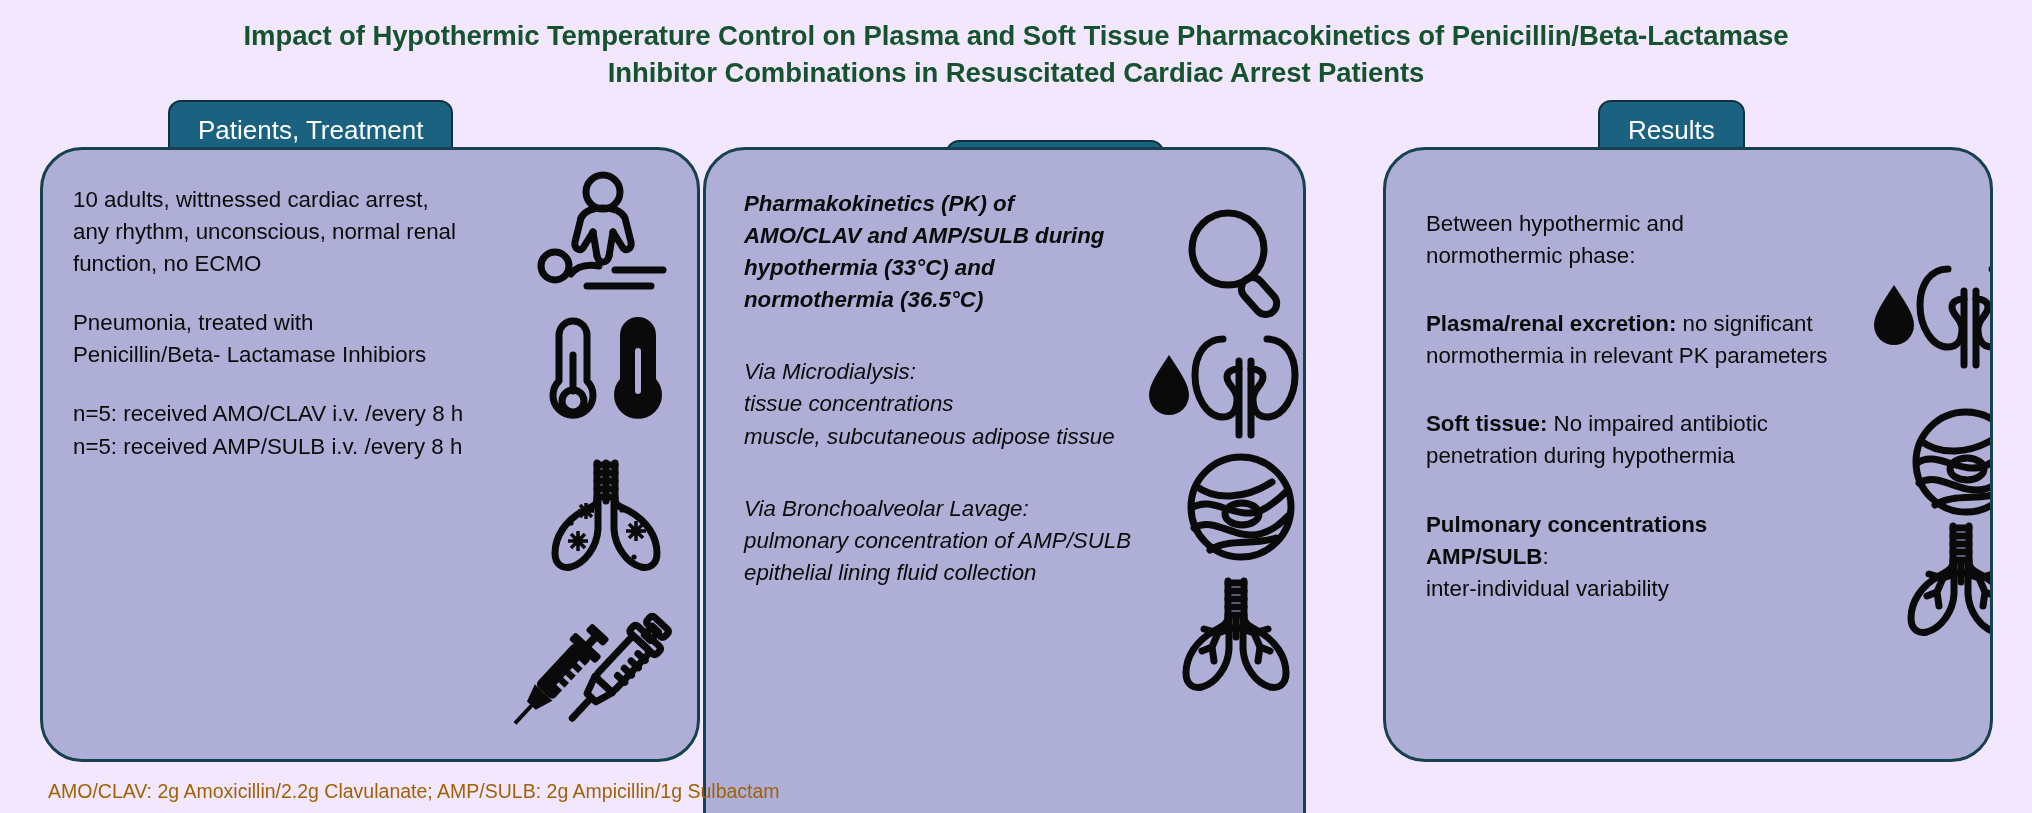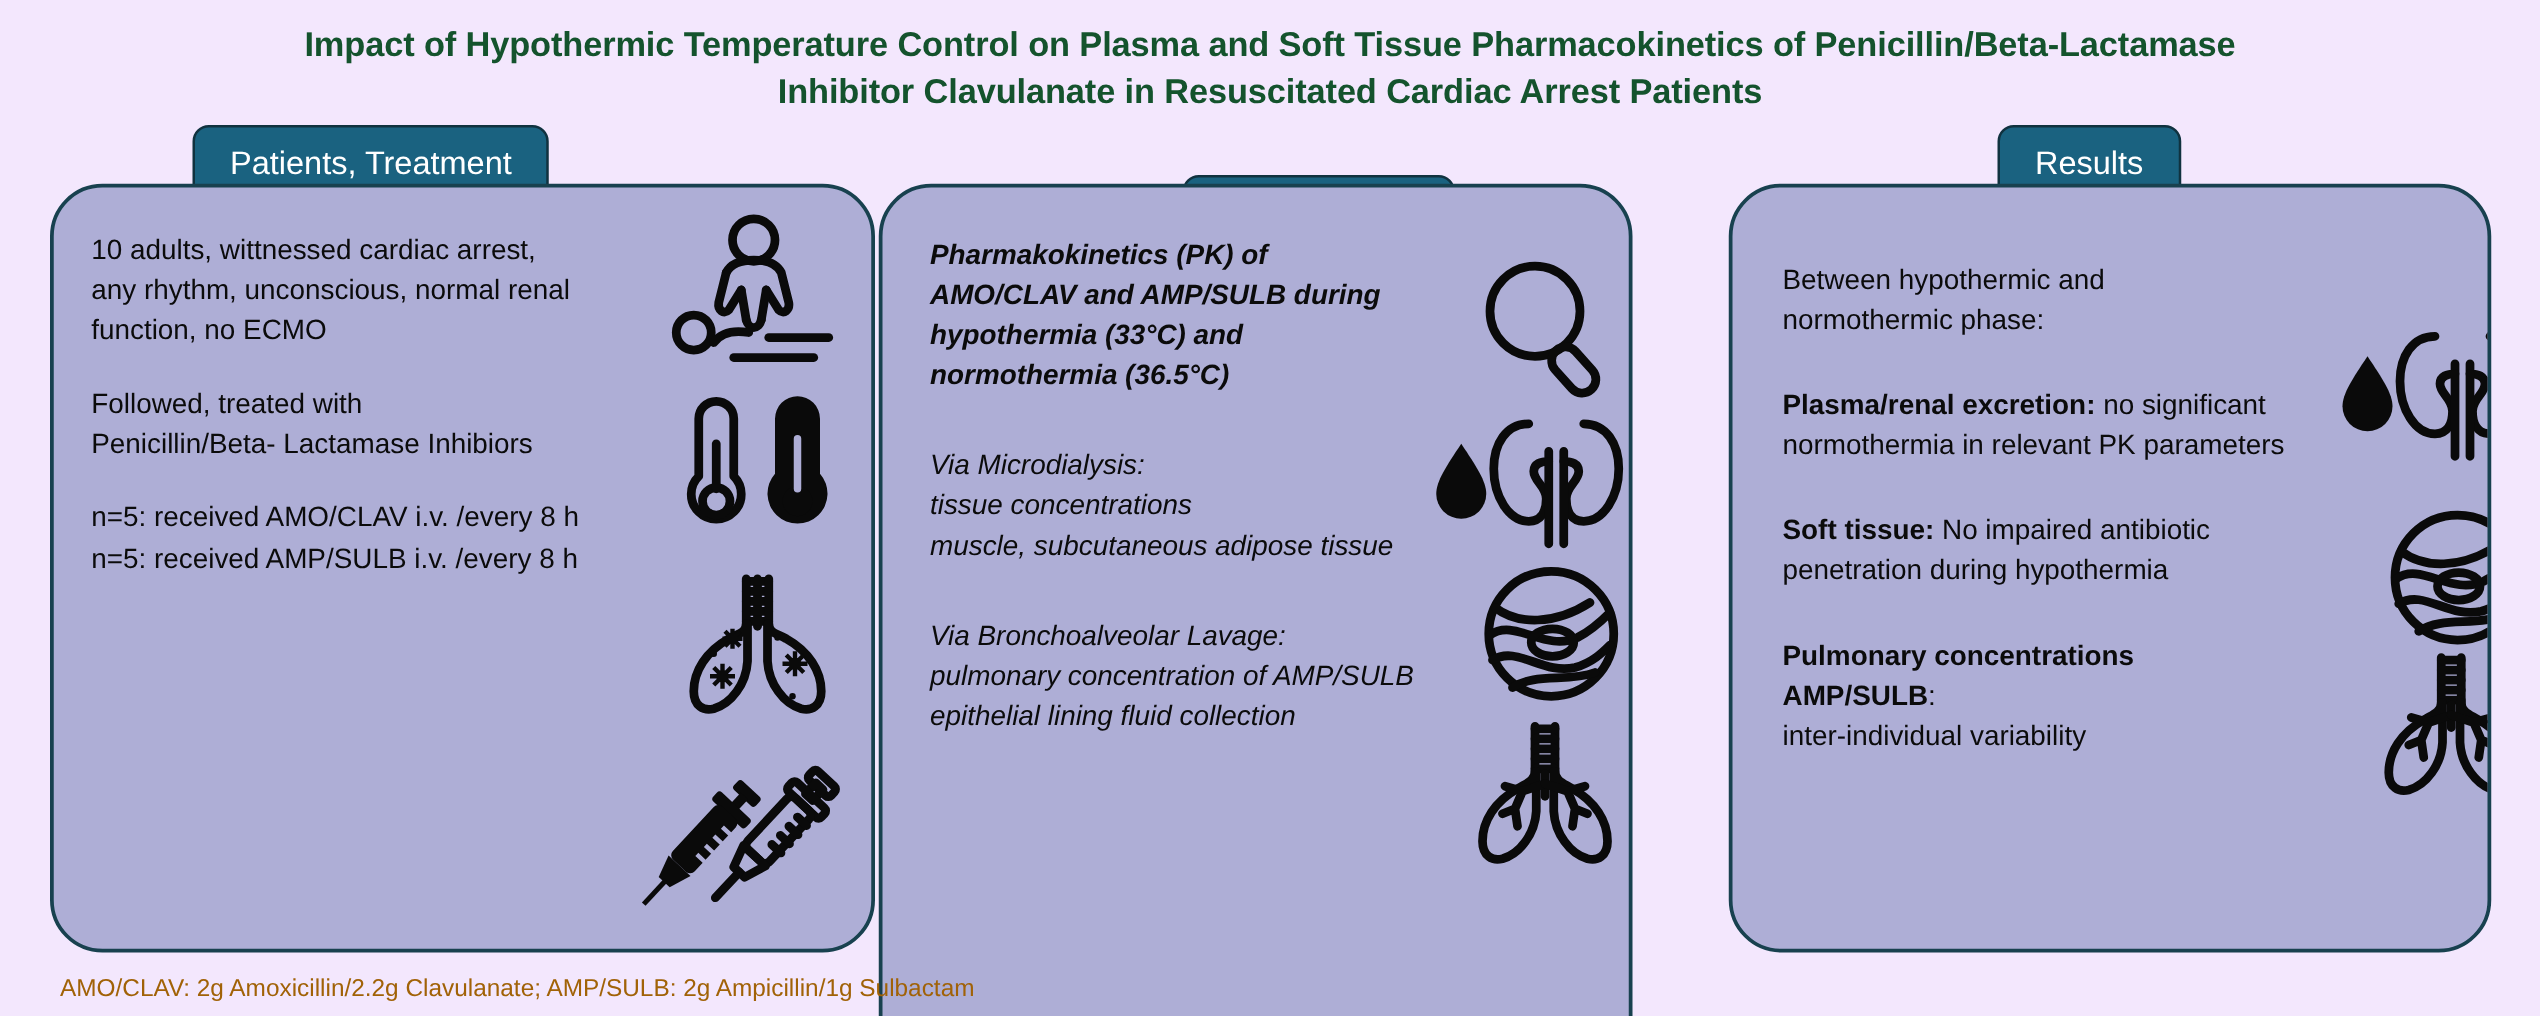--- a/index.html
+++ b/index.html
@@ -53,21 +53,21 @@
     background: #1a6280;
     border: 2.5px solid #10323f;
     border-radius: 13px;
     color: #ffffff;
     font-size: 26px;
     line-height: 1;
     padding: 15px 28px 17px 28px;
     text-align: center;
     white-space: nowrap;
   }
-  #header-1 { left: 114px; }
+  #header-1 { left: 128px; }
   #header-2 { left: 243px; margin-top: 40px; }
   #header-3 { left: 215px; }
 
   
   .panel-body {
     position: absolute;
     top: 47px;
     background: #aeaed6;
     border: 3px solid #18414f;
     border-radius: 42px;
@@ -134,40 +134,40 @@
   }
   .fill-icon { fill: #0a0a0a; stroke: none; }
 </style>
 </head>
 <body>
 
 <div id="abstract-root">
 
   <div id="title-block">
     <span id="title-line-1">Impact of Hypothermic Temperature Control on Plasma and Soft Tissue Pharmacokinetics of Penicillin/Beta-Lactamase</span>
-    <span id="title-line-2">Inhibitor Clavulanate in Resuscitated Cardiac Arrest Patients</span>
+    <span id="title-line-2">Inhibitor Combinations in Resuscitated Cardiac Arrest Patients</span>
   </div>
 
   <div class="column" id="column-1">
 
     <div class="panel-header" id="header-1">Patients, Treatment</div>
 
     <div class="panel-body" id="body-1">
 
       <div class="panel-text">
 
         <div class="para">
           <span class="ln">10 adults, wittnessed cardiac arrest,</span>
           <span class="ln">any rhythm, unconscious, normal renal</span>
           <span class="ln">function, no ECMO</span>
         </div>
 
 
         <div class="para">
-          <span class="ln">Followed, treated with</span>
+          <span class="ln">Pneumonia, treated with</span>
           <span class="ln">Penicillin/Beta- Lactamase Inhibiors</span>
         </div>
 
         <div class="para">
           <span class="ln">n=5: received AMO/CLAV i.v. /every 8 h</span>
           <span class="ln">n=5: received AMP/SULB i.v. /every 8 h</span>
         </div>
 
       </div>
 

